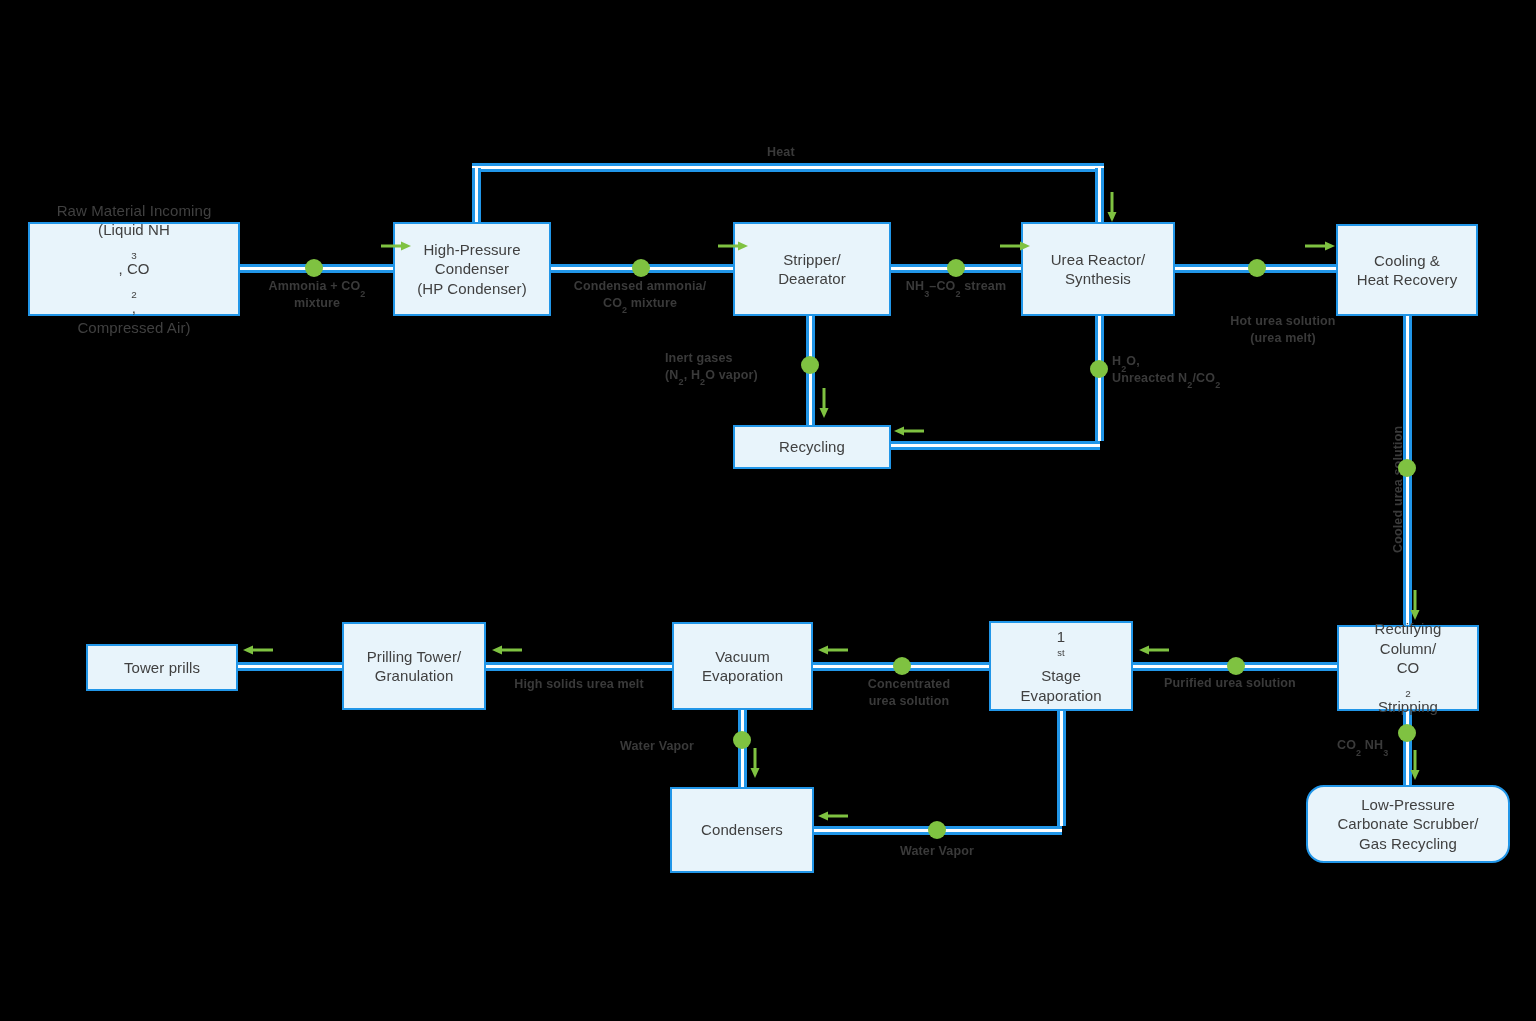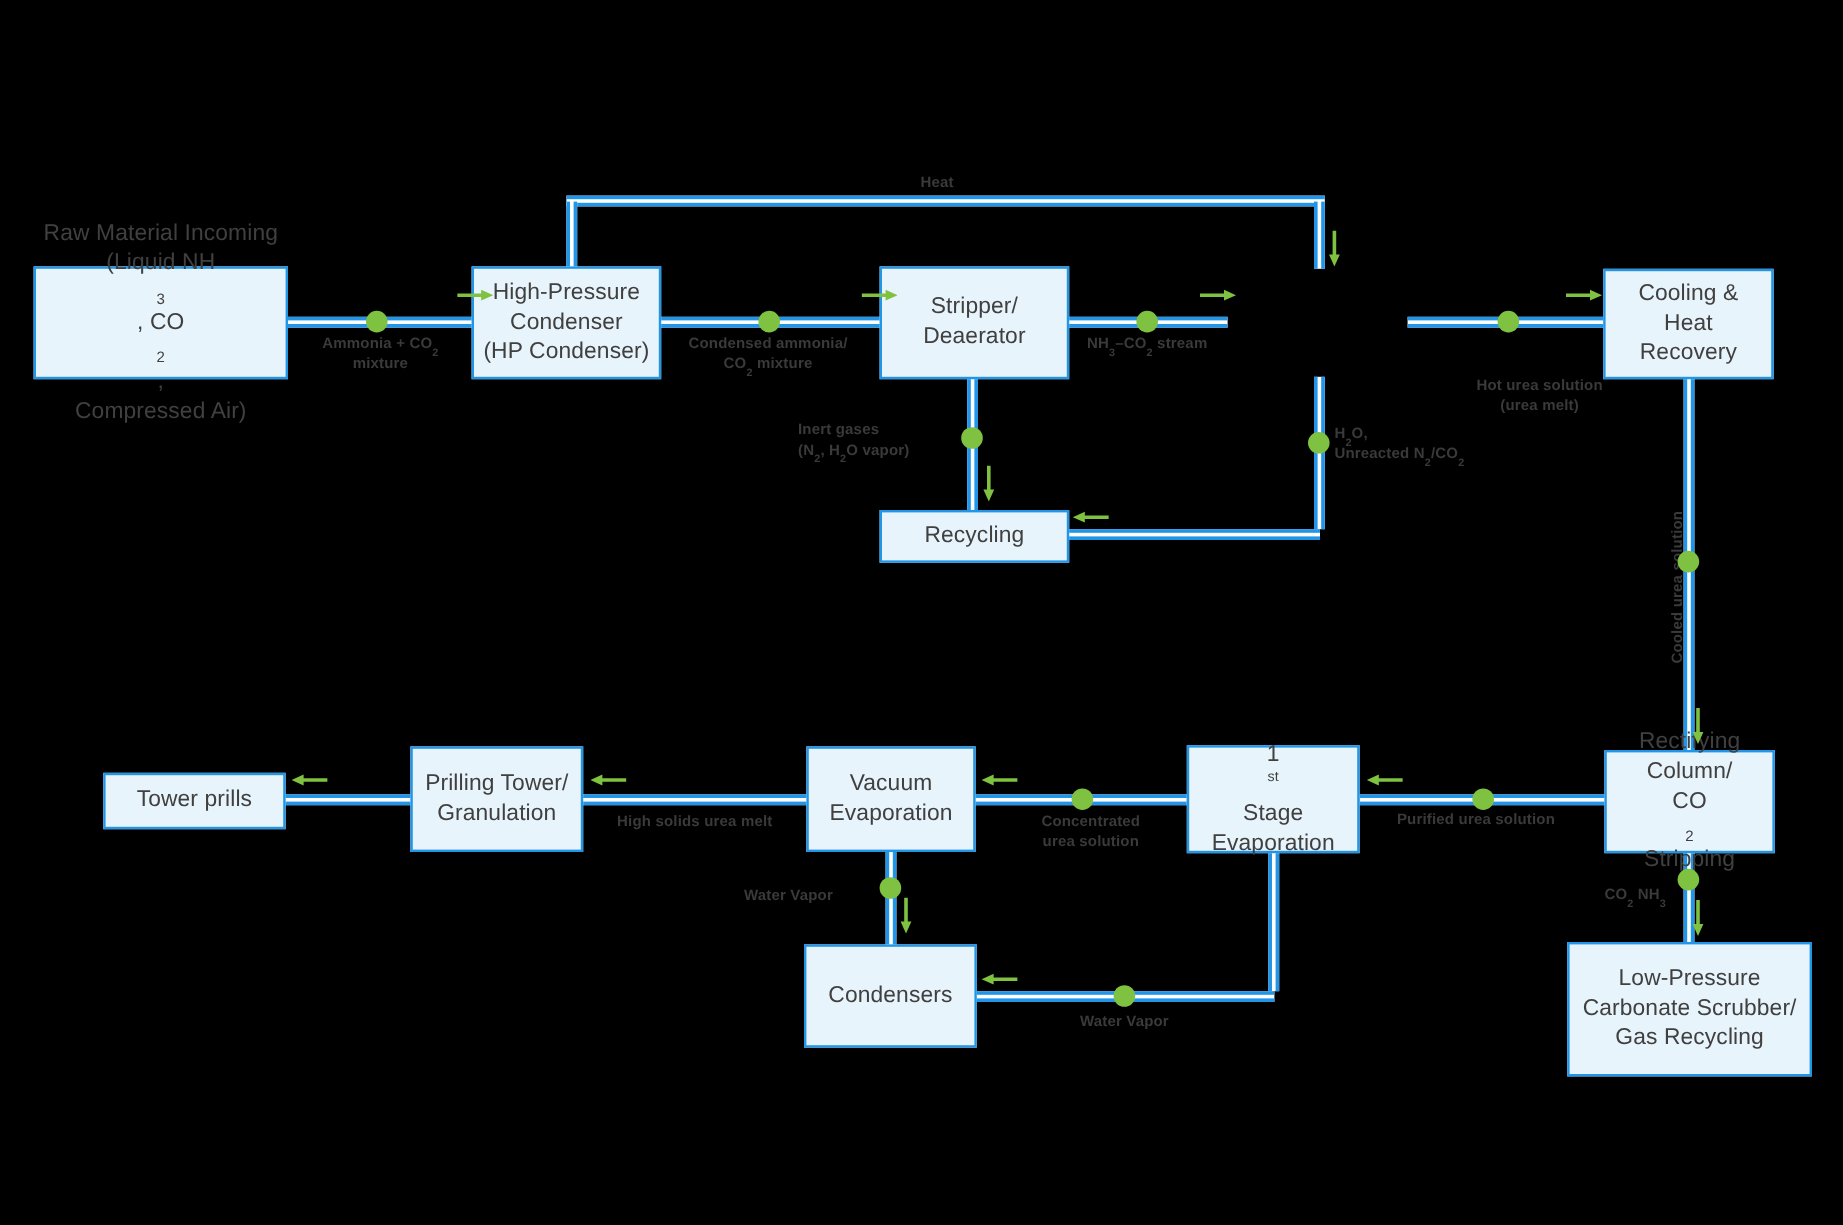--- a/index.html
+++ b/index.html
@@ -20,21 +20,21 @@
   .node{
     position:absolute;
     box-sizing:border-box;
     background:#e8f4fb;
     border:2px solid #2196e8;
     display:flex;
     align-items:center;
     justify-content:center;
     text-align:center;
     color:#404040;
-    font-size:19px;
+    font-size:15px;
     line-height:1.30;
     letter-spacing:.1px;
     z-index:6;
     padding:2px 6px;
   }
   .node span{display:block;}
   .node sup{font-size:.62em; vertical-align:super; line-height:0;}
   .node sub{font-size:.66em; vertical-align:baseline; position:relative; top:4px; line-height:0;}
 
   
@@ -245,20 +245,26 @@
     </div>
   </div>
 
   <div class="node" style="left:733px;top:222px;width:158px;height:94px;">
     <div>
       <span>Stripper/</span>
       <span>Deaerator</span>
     </div>
   </div>
 
+  <div class="node" style="left:1021px;top:222px;width:154px;height:94px;">
+    <div>
+      <span>Urea Reactor/</span>
+      <span>Synthesis</span>
+    </div>
+  </div>
 
   <div class="node" style="left:1336px;top:224px;width:142px;height:92px;">
     <div>
       <span>Cooling &amp;</span>
       <span>Heat Recovery</span>
     </div>
   </div>
 
   <div class="node" style="left:733px;top:425px;width:158px;height:44px;">
     <div>
@@ -267,21 +273,21 @@
   </div>
 
   <div class="node" style="left:1337px;top:625px;width:142px;height:86px;text-align:center;">
     <div>
       <span>Rectifying</span>
       <span>Column/</span>
       <span><span>CO</span><sub>2</sub><span> Stripping</span></span>
     </div>
   </div>
 
-  <div class="node" style="left:1306px;top:785px;width:204px;height:112px;">
+  <div class="node" style="left:1306px;top:785px;width:204px;height:78px;border-radius:18px;">
     <div>
       <span>Low-Pressure</span>
       <span>Carbonate Scrubber/</span>
       <span>Gas Recycling</span>
     </div>
   </div>
 
   <div class="node" style="left:989px;top:621px;width:144px;height:90px;">
     <div>
       <span><span>1</span><sup>st</sup><span> Stage</span></span>

